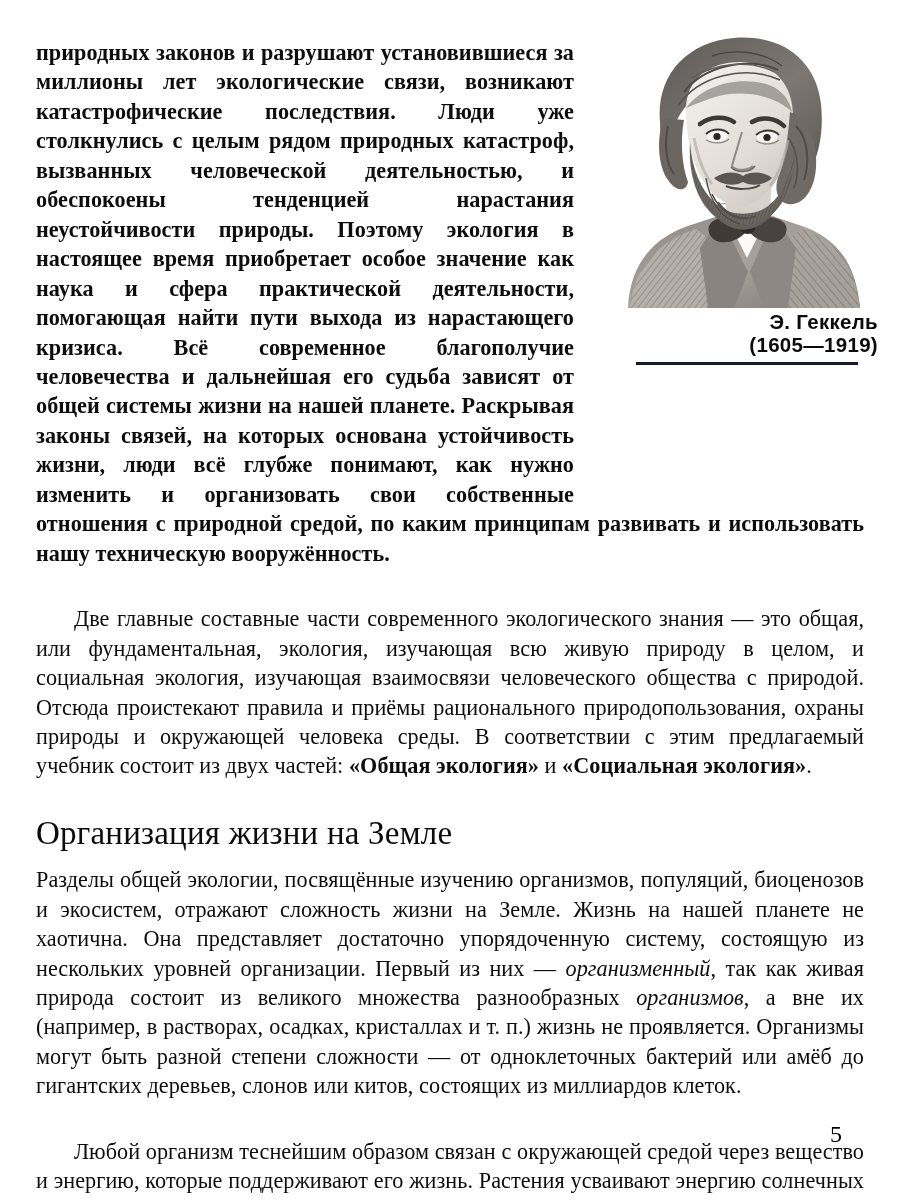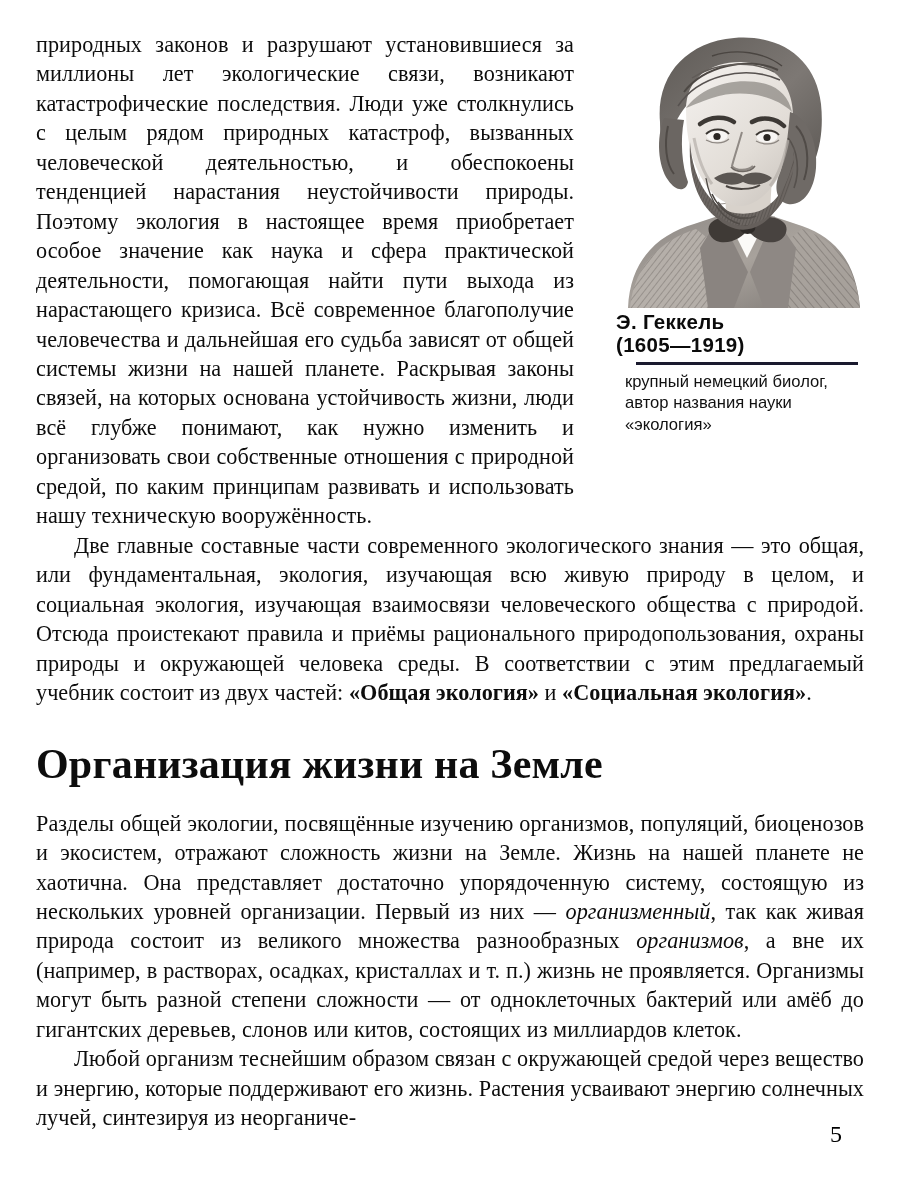--- a/index.html
+++ b/index.html
@@ -17,21 +17,21 @@
     font-family: "Liberation Serif", "DejaVu Serif", serif;
     color: #0d0d0d;
   }
 
   
   .figure {
     position: absolute;
     top: 26px;
     right: 22px;
     width: 262px;
-    text-align: left;
+    text-align: right;
   }
   .portrait-wrap {
     width: 262px;
     height: 282px;
     position: relative;
     overflow: hidden;
   }
   .portrait-svg { display: block; width: 262px; height: 282px; }
 
   .fig-name {
@@ -67,40 +67,40 @@
     width: 828px;
   }
   p {
     margin: 0;
     font-size: 22.2px;
     line-height: 1.327;
     text-align: justify;
     text-justify: inter-word;
     letter-spacing: 0.05px;
   }
-  p.indent { text-indent: 38px; }
+  p.indent { text-indent: 38px; margin-top: 36px; }
 
   
   .float-spacer {
     float: right;
     width: 290px;
     height: 452px;
     shape-outside: content-box;
   }
 
   .section-head {
-    font-size: 42px;
-    font-weight: bold;
+    font-size: 33px;
+    font-weight: normal;
     line-height: 1.1;
-    margin: 34px 0 21px 0;
+    margin: 34px 0 14px 0;
     letter-spacing: 0.2px;
     font-family: "Liberation Serif", "DejaVu Serif", serif;
   }
 
-  .gap-top { margin-top: 0; }
+  .gap-top { margin-top: 8px; font-weight: bold; }
 
   b, .bold { font-weight: bold; }
   i, .ital { }
 
   
   .page-num {
     position: absolute;
     right: 58px;
     bottom: 52px;
     font-size: 24px;
@@ -209,21 +209,20 @@
 
         <path d="M78 112 C82 132 88 148 96 158" stroke="#b5afa9" stroke-width="3" fill="none" opacity="0.7"></path>
         <path d="M172 114 C168 134 162 150 154 160" stroke="#b5afa9" stroke-width="3" fill="none" opacity="0.7"></path>
       </svg>
     </div>
     <div class="fig-name">
       <span>Э. Геккель</span><br>
       <span>(1605—1919)</span>
     </div>
     <div class="fig-rule"></div>
-    <div class="fig-desc">крупный немецкий биолог, автор названия науки «экология»</div>
   </div>
 
   <div class="body-text">
 
     <div class="float-spacer"></div>
 
     <p class="gap-top">природных законов и разрушают установившиеся за миллионы лет экологические связи, возникают катастрофические последствия. Люди уже столкнулись с целым рядом природных катастроф, вызванных человеческой деятельностью, и обеспокоены тенденцией нарастания неустойчивости природы. Поэтому экология в настоящее время приобретает особое значение как наука и сфера практической деятельности, помогающая найти пути выхода из нарастающего кризиса. Всё современное благополучие человечества и дальнейшая его судьба зависят от общей системы жизни на нашей планете. Раскрывая законы связей, на которых основана устойчивость жизни, люди всё глубже понимают, как нужно изменить и организовать свои собственные отношения с природной средой, по каким принципам развивать и использовать нашу техническую вооружённость.</p>
 
     <p class="indent"><span>Две главные составные части современного экологического знания — это общая, или фундаментальная, экология, изучающая всю живую природу в целом, и социальная экология, изучающая взаимосвязи человеческого общества с природой. Отсюда проистекают правила и приёмы рационального природопользования, охраны природы и окружающей человека среды. В соответствии с этим предлагаемый учебник состоит из двух частей: </span><b>«Общая экология»</b><span> и </span><b>«Социальная экология»</b><span>.</span></p>
 

